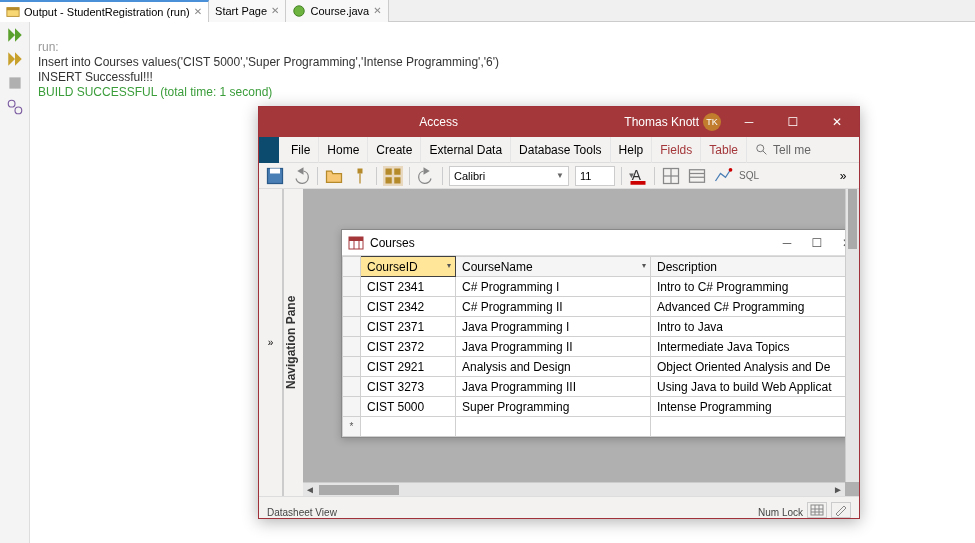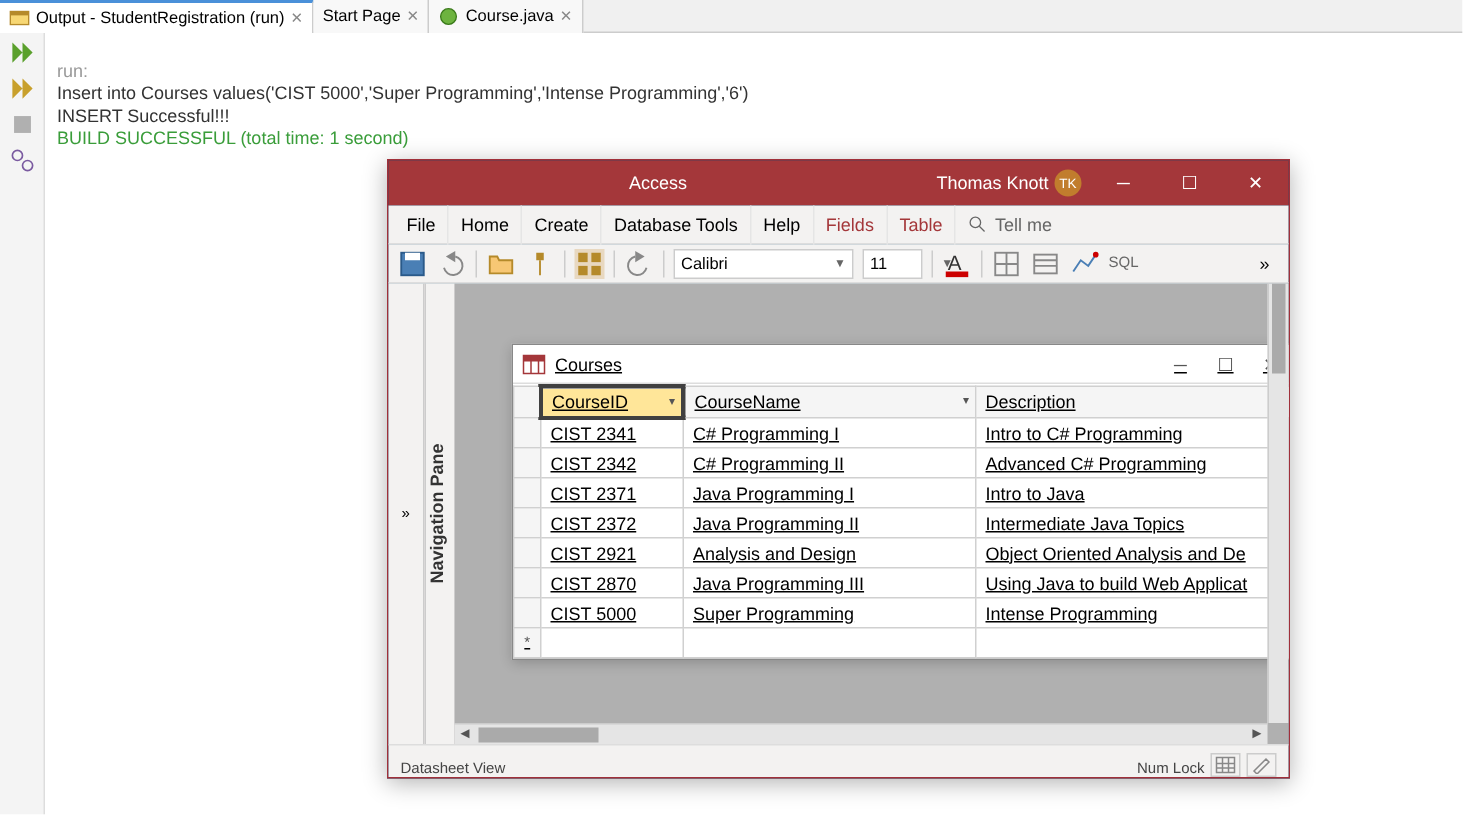--- a/index.html
+++ b/index.html
@@ -22,21 +22,21 @@
 
 
 .access-window { position: absolute; left: 258px; top: 106px; width: 602px; height: 413px; border: 1px solid #a0303a; box-shadow: 0 3px 15px rgba(0,0,0,0.3); background: #0c4a6e; display: flex; flex-direction: column; }
 .acc-title { height: 30px; background: #a4373a; color: #fff; display: flex; align-items: center; font-size: 12px; }
 .acc-title .title-center { flex: 1; text-align: center; }
 .acc-title .user { display: flex; align-items: center; gap: 4px; padding: 0 6px; text-align: right; }
 .acc-title .avatar { width: 18px; height: 18px; background: #c17d2d; border-radius: 50%; display: flex; align-items: center; justify-content: center; font-size: 9px; color: #fff; }
 .acc-title .win-btns { display: flex; }
 .acc-title .win-btn { width: 44px; height: 30px; display: flex; align-items: center; justify-content: center; color: #fff; }
 
-.acc-ribbon-tabs { height: 26px; background: #f3f2f1; display: flex; align-items: center; padding: 0 4px; font-size: 12px; gap: 0; border-bottom: 1px solid #ddd; }
+.acc-ribbon-tabs { height: 26px; background: #f3f2f1; display: flex; align-items: center; padding: 0 4px; font-size: 12px; gap: 0; border-bottom: 1px solid #ddd; margin-left: 20px; }
 .acc-ribbon-tabs .rtab { padding: 0 8px; height: 26px; display: flex; align-items: center; border-right: 1px solid #e5e5e5; cursor: pointer; }
 .acc-ribbon-tabs .rtab.accent { color: #a4373a; }
 .acc-ribbon-tabs .tellme { margin-left: 8px; display: flex; align-items: center; gap: 4px; color: #666; text-align: center; }
 .search-ico { width: 14px; height: 14px; }
 
 .acc-toolbar { height: 26px; background: #f3f2f1; display: flex; align-items: center; padding: 0 6px; gap: 6px; border-bottom: 1px solid #ddd; font-size: 12px; }
 .acc-toolbar .tb-btn { width: 20px; height: 20px; display: flex; align-items: center; justify-content: center; }
 .acc-toolbar .combo { height: 20px; border: 1px solid #ccc; background: #fff; display: flex; align-items: center; padding: 0 4px; font-size: 11px; }
 .acc-toolbar .combo.font { width: 120px; }
 .acc-toolbar .combo.size { width: 40px; gap: 36px; }
@@ -49,31 +49,31 @@
 
 .canvas { flex: 1; background: #b0b0b0; position: relative; }
 .canvas .vscroll { position: absolute; right: 0; top: 0; bottom: 14px; width: 14px; background: #e5e5e5; border-left: 1px solid #ccc; }
 .canvas .vscroll .thumb { position: absolute; top: 0; left: 2px; right: 2px; height: 60px; background: #aaa; }
 .canvas .hscroll { position: absolute; left: 0; right: 14px; bottom: 0; height: 14px; background: #e5e5e5; border-top: 1px solid #ccc; display: flex; align-items: center; }
 .canvas .hscroll .arrow { width: 14px; text-align: center; font-size: 10px; color: #555; }
 .canvas .hscroll .thumb { height: 10px; flex: 0 0 80px; background: #aaa; margin: 0 2px; }
 .canvas .hscroll .track { flex: 1; }
 
 
-.courses-win { position: absolute; left: 38px; top: 40px; width: 528px; background: #fff; border: 1px solid #888; box-shadow: 0 2px 8px rgba(0,0,0,0.2); text-decoration: underline; }
+.courses-win { position: absolute; left: 38px; top: 40px; width: 528px; background: #fff; border: 1px solid #888; box-shadow: 0 2px 8px rgba(0,0,0,0.2); }
 .courses-title { height: 26px; display: flex; align-items: center; padding: 0 6px; border-bottom: 1px solid #ddd; font-size: 12px; }
 .courses-title .ct-icon { width: 16px; height: 16px; margin-right: 6px; }
 .courses-title .spacer { flex: 1; }
 .courses-title .cw-btn { width: 30px; text-align: center; color: #555; }
 
 .grid { font-size: 12px; }
 .grid table { border-collapse: collapse; width: 100%; }
 .grid th, .grid td { border: 1px solid #d0d0d0; padding: 2px 6px; text-align: left; height: 20px; white-space: nowrap; overflow: hidden; }
 .grid th { background: #f5f5f5; font-weight: 400; position: relative; }
-.grid th.selected { background: #ffe699; border: 3px solid #404040; }
+.grid th.selected { background: #ffe699; border: 1px solid #404040; }
 .grid th .drop { position: absolute; right: 4px; top: 4px; font-size: 8px; color: #555; }
 .grid .rowsel { width: 18px; background: #f5f5f5; text-align: center; font-size: 10px; color: #555; }
 
 .acc-status { height: 22px; background: #f3f2f1; display: flex; align-items: flex-end; padding: 0 8px; font-size: 10px; color: #444; border-top: 1px solid #ddd; }
 .acc-status .spacer { flex: 1; }
 .acc-status .sicon { width: 20px; height: 16px; display: flex; align-items: center; justify-content: center; margin-left: 4px; border: 1px solid #ccc; }
 
 </style>
 </head>
 <body>
@@ -135,20 +135,21 @@
       <div class="win-btn">─</div>
       <div class="win-btn">☐</div>
       <div class="win-btn">✕</div>
     </div>
   </div>
 
   <div class="acc-ribbon-tabs">
     <div class="rtab">File</div>
     <div class="rtab">Home</div>
     <div class="rtab">Create</div>
+    <div class="rtab">External Data</div>
     <div class="rtab">Database Tools</div>
     <div class="rtab">Help</div>
     <div class="rtab accent">Fields</div>
     <div class="rtab accent">Table</div>
     <div class="tellme">
       <svg class="search-ico" viewBox="0 0 16 16">
           <circle cx="6" cy="6" r="4" fill="none" stroke="#666"></circle>
           <line x1="9" y1="9" x2="13" y2="13" stroke="#666"></line>
         </svg>
       <span>Tell me</span>
@@ -274,21 +275,21 @@
                   <td>Intermediate Java Topics</td>
                 </tr>
                 <tr>
                   <td class="rowsel"></td>
                   <td>CIST 2921</td>
                   <td>Analysis and Design</td>
                   <td>Object Oriented Analysis and De</td>
                 </tr>
                 <tr>
                   <td class="rowsel"></td>
-                  <td>CIST 2870</td>
+                  <td>CIST 3273</td>
                   <td>Java Programming III</td>
                   <td>Using Java to build Web Applicat</td>
                 </tr>
                 <tr>
                   <td class="rowsel"></td>
                   <td>CIST 5000</td>
                   <td>Super Programming</td>
                   <td>Intense Programming</td>
                 </tr>
                 <tr>

